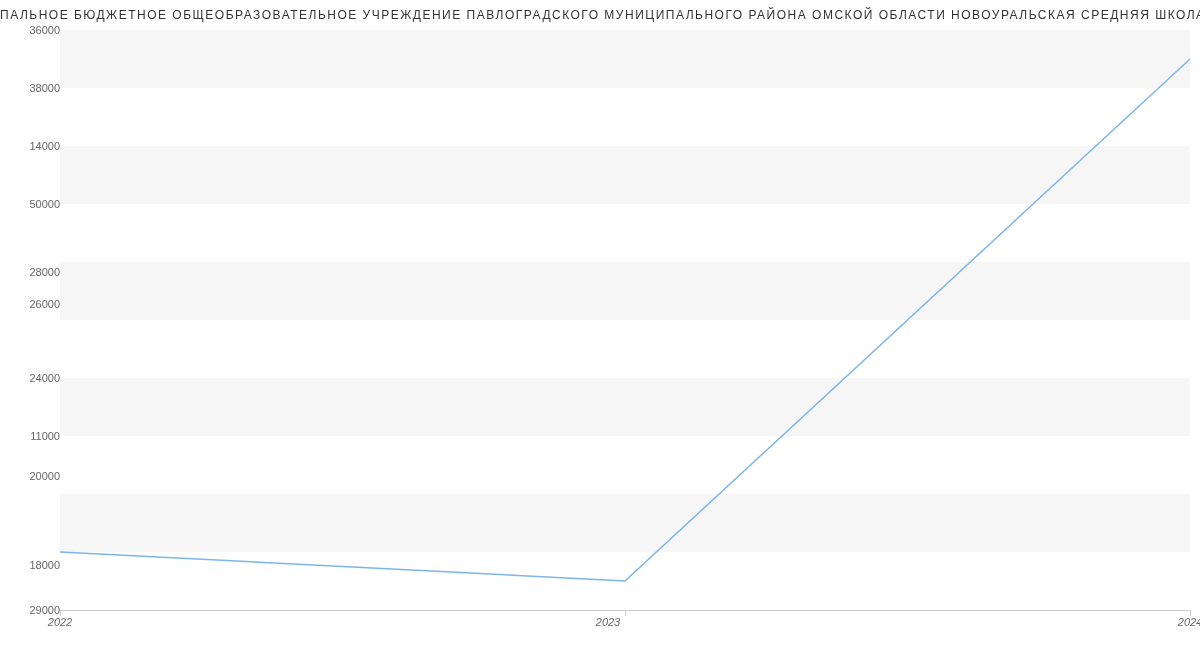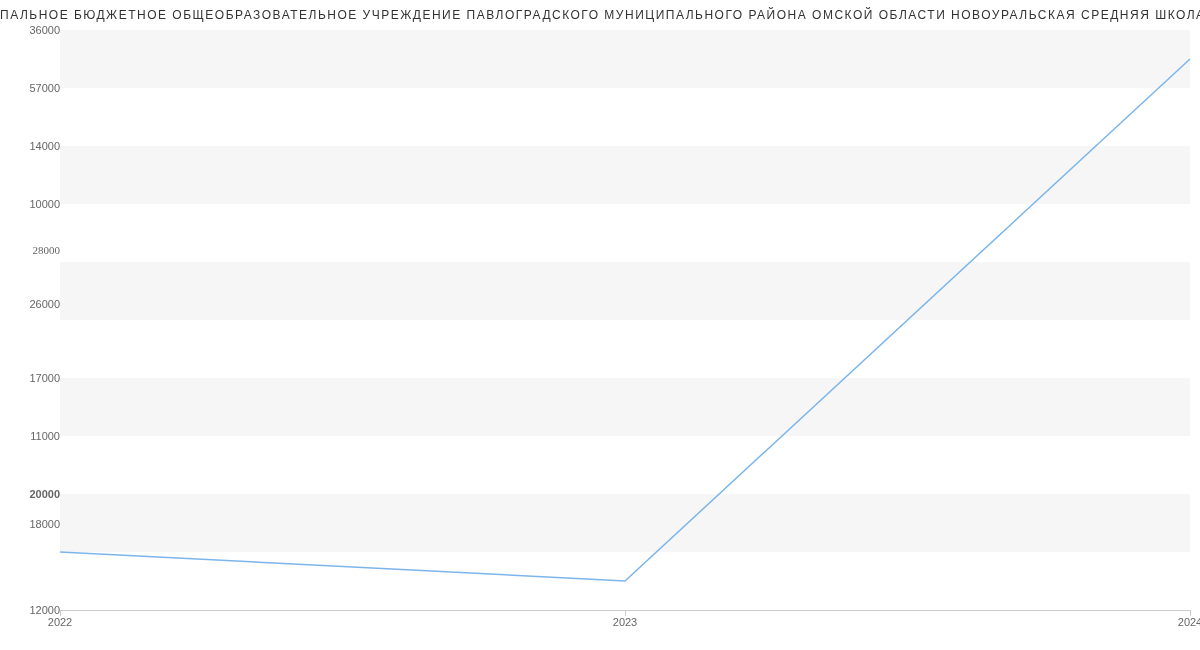--- a/index.html
+++ b/index.html
@@ -54,20 +54,21 @@
       font-size: 11px;
       color: #666666;
       transform: translateY(-50%);
     }
     .x-tick-label {
       position: absolute;
       top: 586px;
       font-size: 11px;
       color: #666666;
       transform: translateX(-50%);
+      font-style: italic;
     }
     .tick {
       position: absolute;
       background: #cccccc;
     }
     svg.line {
       position: absolute;
       left: 0;
       top: 0;
       width: 1130px;
@@ -90,26 +91,26 @@
     </div>
   <div class="axis-line" style="left:0; top:580px; width:1130px; height:1px;"></div>
   <svg class="line">
     <polyline id="series-line" fill="none" stroke-width="1.5" points="0,522 565,551 1130,29" stroke="#7cb5ec"></polyline>
   </svg>
 <div class="tick" style="left: 0px; top: 580px; width: 1px; height: 6px;"></div>
     <div class="tick" style="left: 565px; top: 580px; width: 1px; height: 6px;"></div>
     <div class="tick" style="left: 1130px; top: 580px; width: 1px; height: 6px;"></div>
   </div>
 
-<div class="y-tick-label" style="top: 610px;">12000</div>
-<div class="y-tick-label" style="top: 524px;">18000</div>
-<div class="y-tick-label" style="top: 494px; font-weight: bold;">20000</div>
+<div class="y-tick-label" style="top: 610px;">29000</div>
+<div class="y-tick-label" style="top: 565px;">18000</div>
+<div class="y-tick-label" style="top: 476px;">20000</div>
 <div class="y-tick-label" style="top: 436px;">11000</div>
-<div class="y-tick-label" style="top: 378px;">17000</div>
+<div class="y-tick-label" style="top: 378px;">24000</div>
 <div class="y-tick-label" style="top: 304px;">26000</div>
-<div class="y-tick-label" style="top: 250px; font-family: Liberation Serif, serif;">28000</div>
-<div class="y-tick-label" style="top: 204px;">10000</div>
+<div class="y-tick-label" style="top: 272px;">28000</div>
+<div class="y-tick-label" style="top: 204px;">50000</div>
 <div class="y-tick-label" style="top: 146px;">14000</div>
-<div class="y-tick-label" style="top: 88px;">57000</div>
+<div class="y-tick-label" style="top: 88px;">38000</div>
 <div class="y-tick-label" style="top: 30px;">36000</div>
 <div class="x-tick-label" style="left: 60px; top: 616px;">2022</div>
-<div class="x-tick-label" style="left: 625px; top: 616px;">2023</div>
+<div class="x-tick-label" style="left: 608px; top: 616px;">2023</div>
 <div class="x-tick-label" style="left: 1190px; top: 616px;">2024</div>
 
 </body></html>

